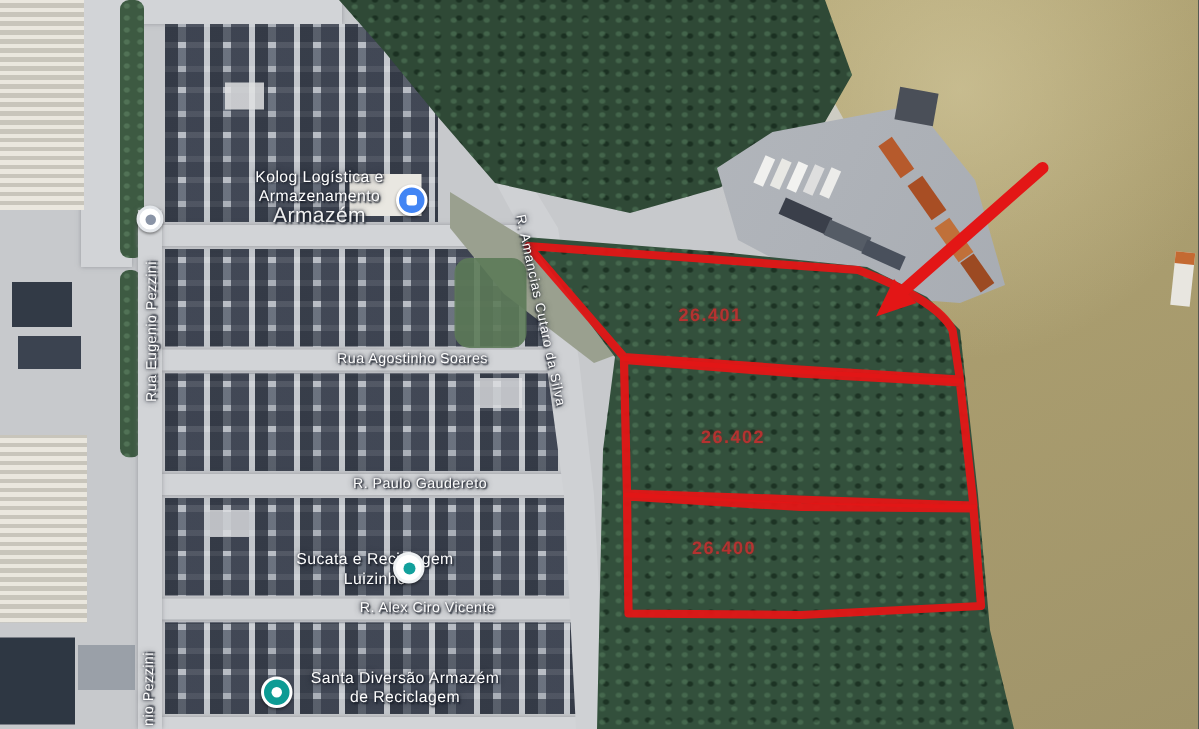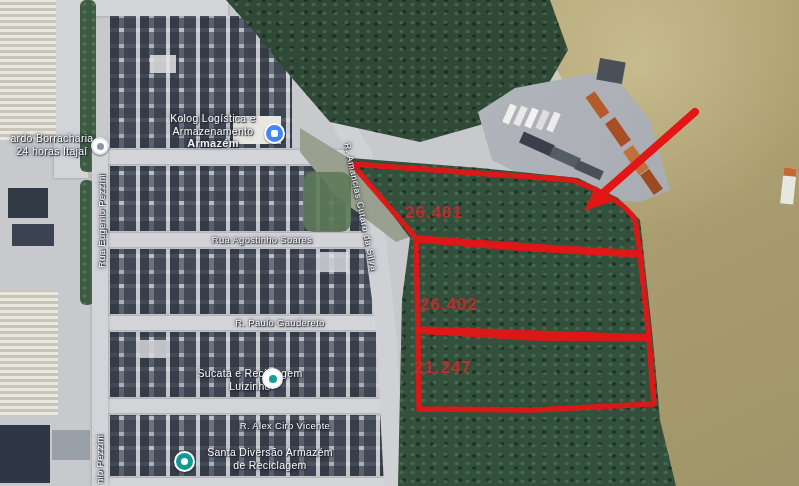--- a/index.html
+++ b/index.html
@@ -31,28 +31,28 @@
     background-image:
       repeating-linear-gradient(90deg,rgba(44,50,62,.82) 0 9px,rgba(150,156,166,0) 9px 14px,rgba(54,60,74,.78) 14px 26px,rgba(212,215,219,.85) 26px 30px),
       repeating-linear-gradient(0deg,rgba(36,42,54,.5) 0 10px,rgba(192,196,202,.55) 10px 14px,rgba(72,80,94,.5) 14px 26px,rgba(226,228,232,.5) 26px 30px);}
   .road{background:#d2d4d7;box-shadow:0 0 3px rgba(120,124,130,.6);}
   .road-diag{background:#cfd1d4;
     clip-path:polygon(284px 36px,304px 40px,372px 152px,386px 240px,396px 330px,404px 486px,384px 486px,376px 330px,364px 240px,350px 158px);}
   .roof{position:absolute;}
 
   
   .overlay-svg{position:absolute;inset:0;pointer-events:none;}
-  .parcel-label{position:absolute;width:90px;text-align:left;font-weight:bold;font-size:17px;
+  .parcel-label{position:absolute;width:90px;text-align:right;font-weight:bold;font-size:12px;
     letter-spacing:1px;color:#bf3030;opacity:.92;text-shadow:0 0 2px rgba(140,25,25,.55);}
 
   
   .maplabel{position:absolute;color:#fdfdfd;font-size:9.5px;letter-spacing:.3px;text-align:center;white-space:nowrap;
     text-shadow:0 0 2px rgba(28,33,44,.95),0 0 4px rgba(28,33,44,.8),1px 1px 1px rgba(28,33,44,.9);}
   .place{font-size:10.5px;line-height:12.5px;}
-  .place .sub{font-size:11px;opacity:.92;display:block;font-weight:bold;}
+  .place .sub{font-size:14px;opacity:.92;display:block;}
   .vert{transform:rotate(-90deg);transform-origin:0 0;width:110px;text-align:left;}
   .diag{transform:rotate(78deg);transform-origin:0 0;width:205px;text-align:left;font-size:9px;letter-spacing:.6px;}
   .pin{position:absolute;border-radius:50%;box-shadow:0 1px 2px rgba(0,0,0,.45);display:flex;align-items:center;justify-content:center;}
   .pin-dot{border-radius:50%;display:block;}
 </style>
 </head>
 <body>
 
 <div class="map">
 
@@ -111,34 +111,30 @@
 
   <svg class="overlay-svg" viewBox="0 0 799 486">
     <path d="M352 164 L462 172 L572 180 C604 192 628 206 635 220 L640 253 L528 246 L416 238 Z" fill="none" stroke="#e31616" stroke-width="5.5" stroke-linejoin="round" opacity=".95"></path>
     <path d="M416 240 L532 249 L640 255 L649 337 L532 333 L418 329 Z" fill="none" stroke="#e31616" stroke-width="5.5" stroke-linejoin="round" opacity=".95"></path>
     <path d="M418 331 L534 338 L649 339 L654 404 L534 410 L419 409 Z" fill="none" stroke="#e31616" stroke-width="5.5" stroke-linejoin="round" opacity=".95"></path>
     <line x1="695" y1="112" x2="602" y2="194" stroke="#e31616" stroke-width="8" stroke-linecap="round"></line>
     <polygon points="584,211 611,202 596,186" fill="#e31616"></polygon>
   </svg>
 
   <div class="parcel-label" style="left:405px;top:203px">26.401</div>
-  <div class="parcel-label" style="left:420px;top:295px">26.402</div>
-  <div class="parcel-label" style="left:414px;top:358px">21.247</div>
+  <div class="parcel-label" style="left:420px;top:284px">26.402</div>
+  <div class="parcel-label" style="left:414px;top:358px">26.400</div>
 
-  <div class="maplabel" style="left:162px;top:234px;width:200px">Rua Agostinho Soares</div>
+  <div class="maplabel" style="left:175px;top:234px;width:200px">Rua Agostinho Soares</div>
   <div class="maplabel" style="left:180px;top:317px;width:200px">R. Paulo Gaudereto</div>
-  <div class="maplabel" style="left:185px;top:420px;width:200px">R. Alex Ciro Vicente</div>
+  <div class="maplabel" style="left:185px;top:400px;width:200px">R. Alex Ciro Vicente</div>
   <div class="maplabel vert" style="left:96px;top:268px">Rua Eugenio Pezzini</div>
   <div class="maplabel vert" style="left:94px;top:484px;width:80px">nio Pezzini</div>
   <div class="maplabel diag" style="left:352px;top:142px">R. Amancias Cutaro da Silva</div>
 
-  <div class="maplabel place" style="left:0;top:132px;width:104px">
-    <span>ardo Borracharia</span><br>
-    <span>24 horas Itajaí</span>
-  </div>
   <div class="maplabel place" style="left:158px;top:112px;width:110px">
     <span>Kolog Logística e</span><br>
     <span>Armazenamento</span>
     <span class="sub">Armazém</span>
   </div>
   <div class="maplabel place" style="left:155px;top:367px;width:190px">
     <span>Sucata e Reciclagem</span><br>
     <span>Luizinho</span>
   </div>
   <div class="maplabel place" style="left:175px;top:446px;width:190px">

